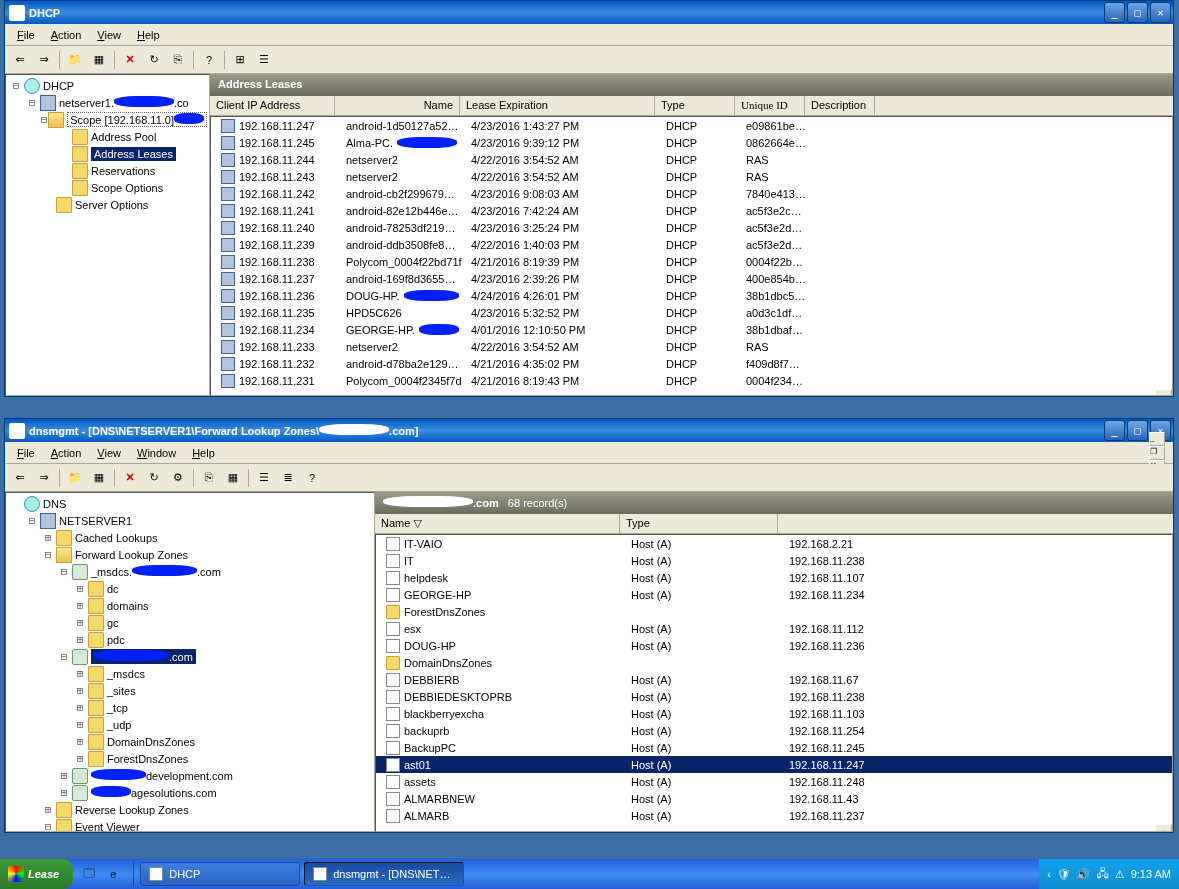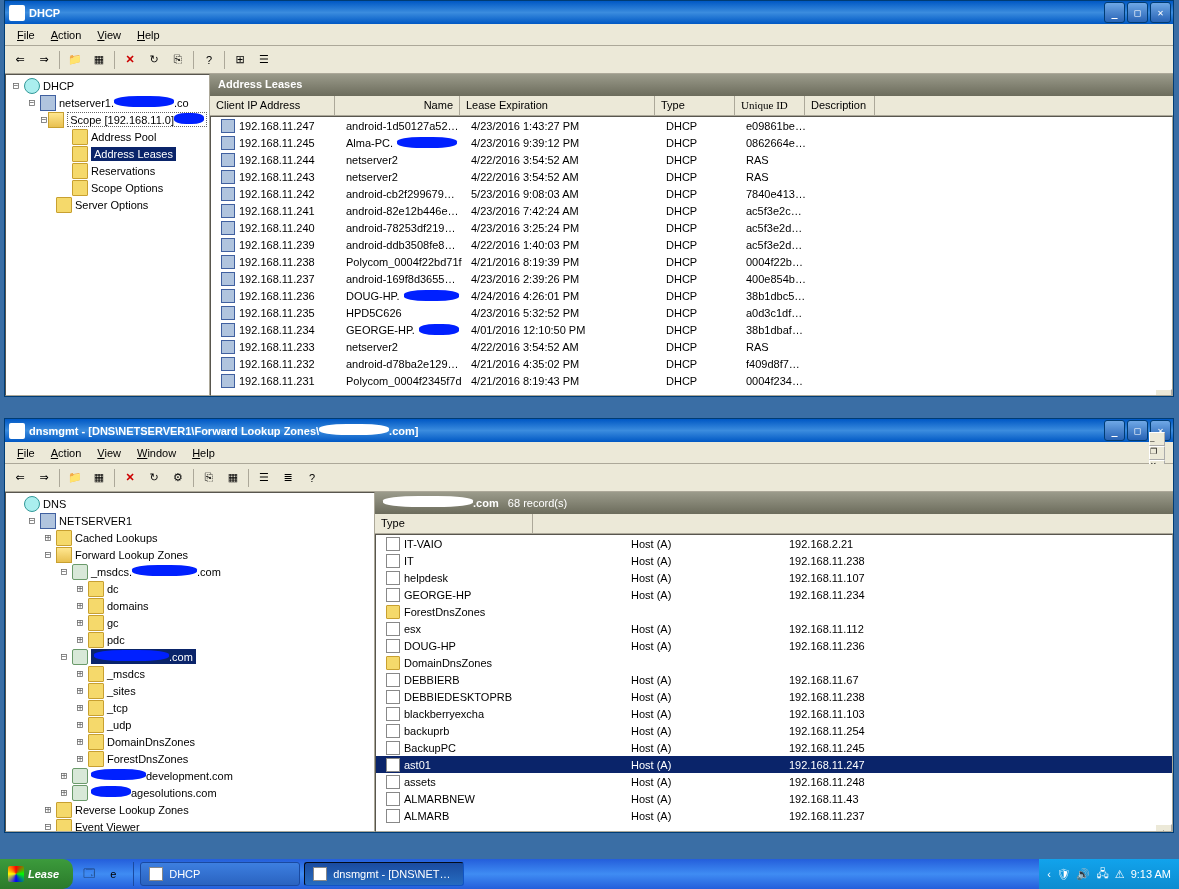--- a/index.html
+++ b/index.html
@@ -180,21 +180,21 @@
               <span class="cell" style="width:125px"><span class="row-icon i-computer"></span>192.168.11.243</span>
               <span class="cell" style="width:125px">netserver2</span>
               <span class="cell" style="width:195px">4/22/2016 3:54:52 AM</span>
               <span class="cell" style="width:80px">DHCP</span>
               <span class="cell" style="width:70px">RAS</span>
               <span class="cell" style="width:70px"></span>
             </div>
             <div class="list-row">
               <span class="cell" style="width:125px"><span class="row-icon i-computer"></span>192.168.11.242</span>
               <span class="cell" style="width:125px">android-cb2f299679…</span>
-              <span class="cell" style="width:195px">5/23/2016 9:08:03 AM</span>
+              <span class="cell" style="width:195px">4/23/2016 9:08:03 AM</span>
               <span class="cell" style="width:80px">DHCP</span>
               <span class="cell" style="width:70px">7840e413…</span>
               <span class="cell" style="width:70px"></span>
             </div>
             <div class="list-row">
               <span class="cell" style="width:125px"><span class="row-icon i-computer"></span>192.168.11.241</span>
               <span class="cell" style="width:125px">android-82e12b446e…</span>
               <span class="cell" style="width:195px">4/23/2016 7:42:24 AM</span>
               <span class="cell" style="width:80px">DHCP</span>
               <span class="cell" style="width:70px">ac5f3e2c…</span>
@@ -438,20 +438,21 @@
             <span class="label">Event Viewer</span>
           </div>
         </div>
     </div>
     <div class="list-pane">
       <div class="pane-header">
         <span class="redact" style="width:90px;background:#fff"></span><span>.com</span>
         &nbsp;&nbsp;<span style="font-weight:normal">68 record(s)</span>
       </div>
       <div class="list-header" id="dns-cols">
+          <div class="col" style="width: 245px;">Name  ▽</div>
           <div class="col" style="width: 158px;">Type</div>
         </div>
       <div class="list-body" style="position:relative">
         <div id="dns-rows">
             <div class="list-row">
               <span class="cell" style="width:245px"><span class="row-icon i-doc"></span>IT-VAIO</span>
               <span class="cell" style="width:158px">Host (A)</span>
               <span class="cell" style="width:295px">192.168.2.21</span>
             </div>
             <div class="list-row">

